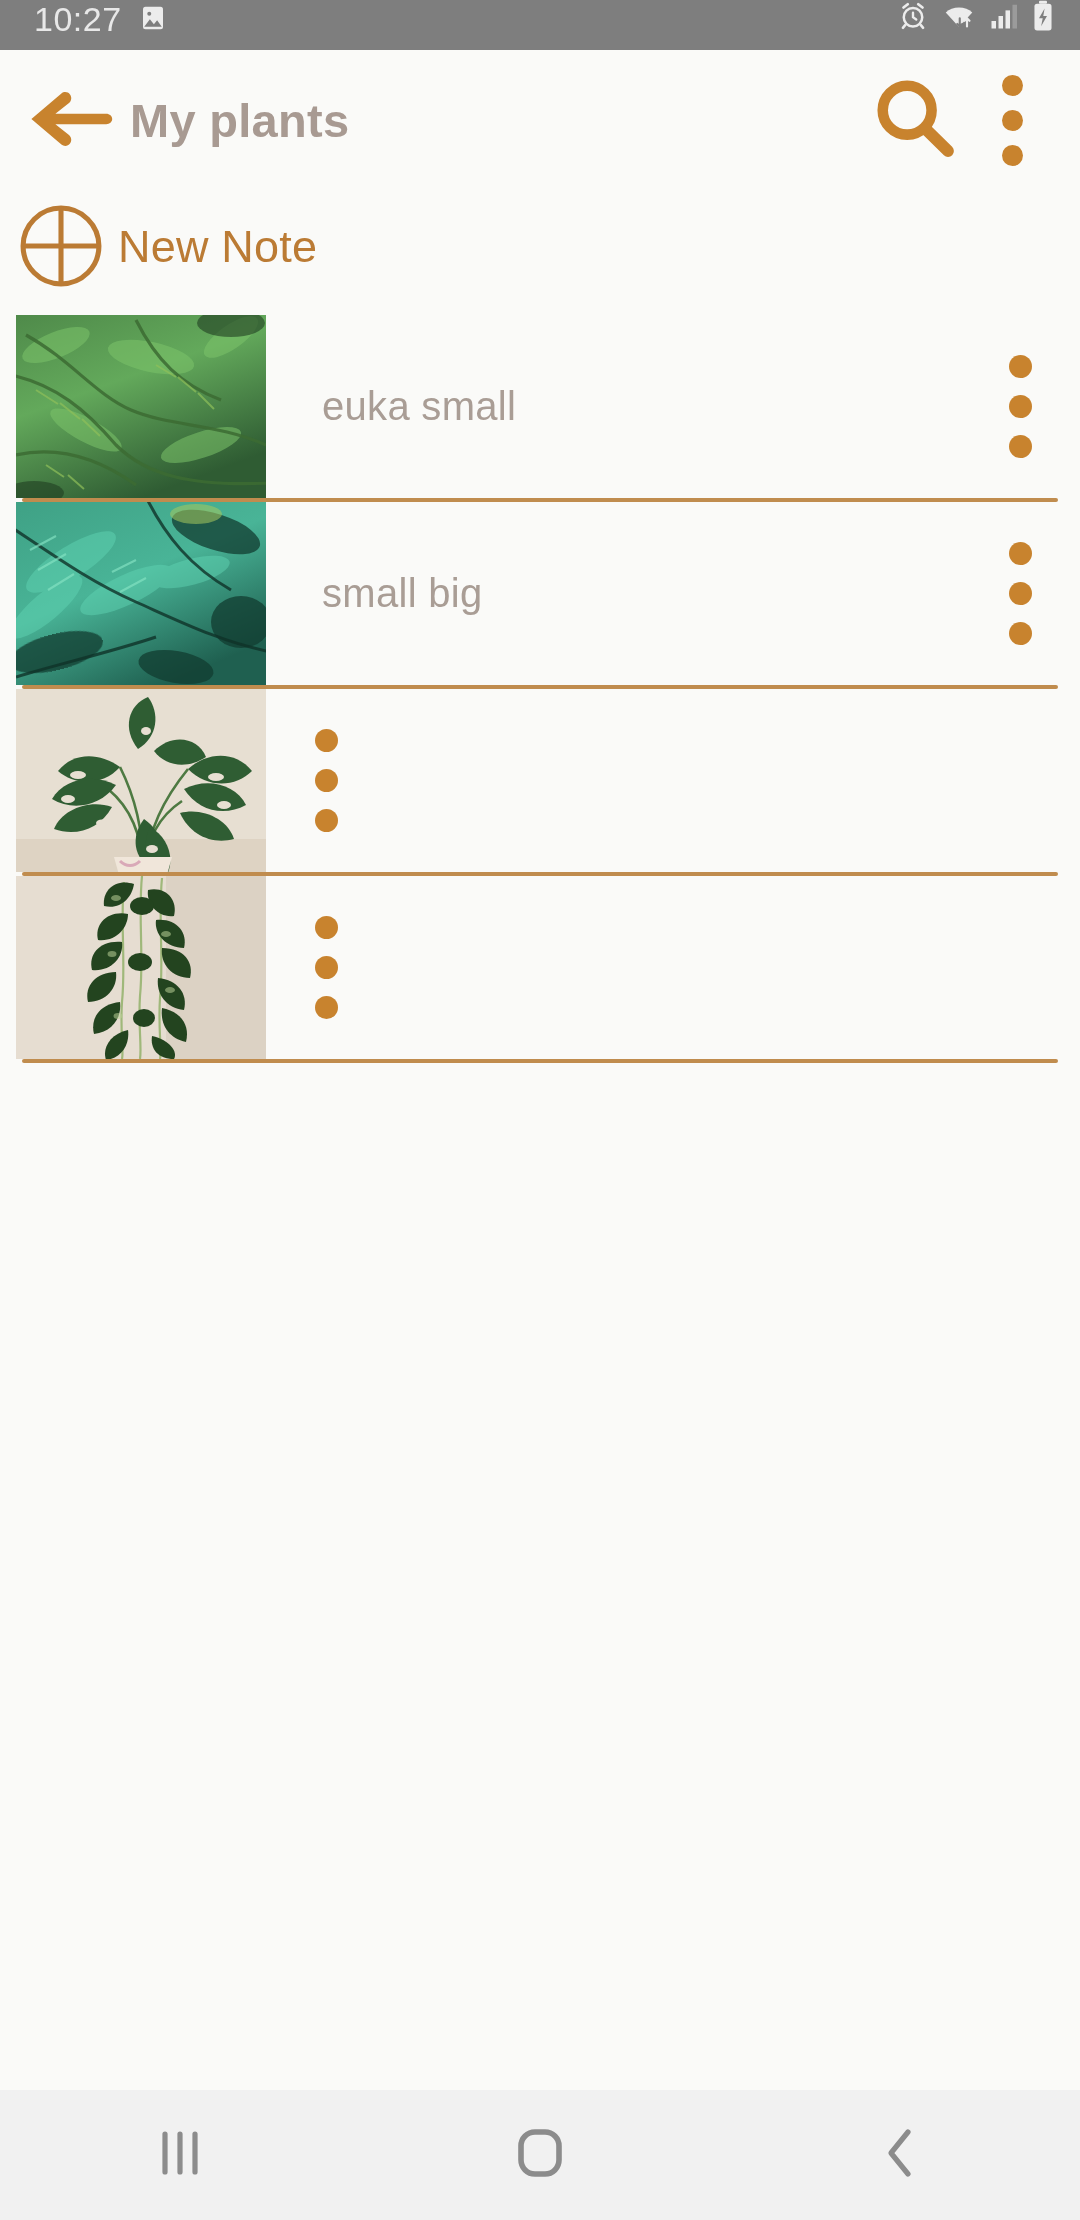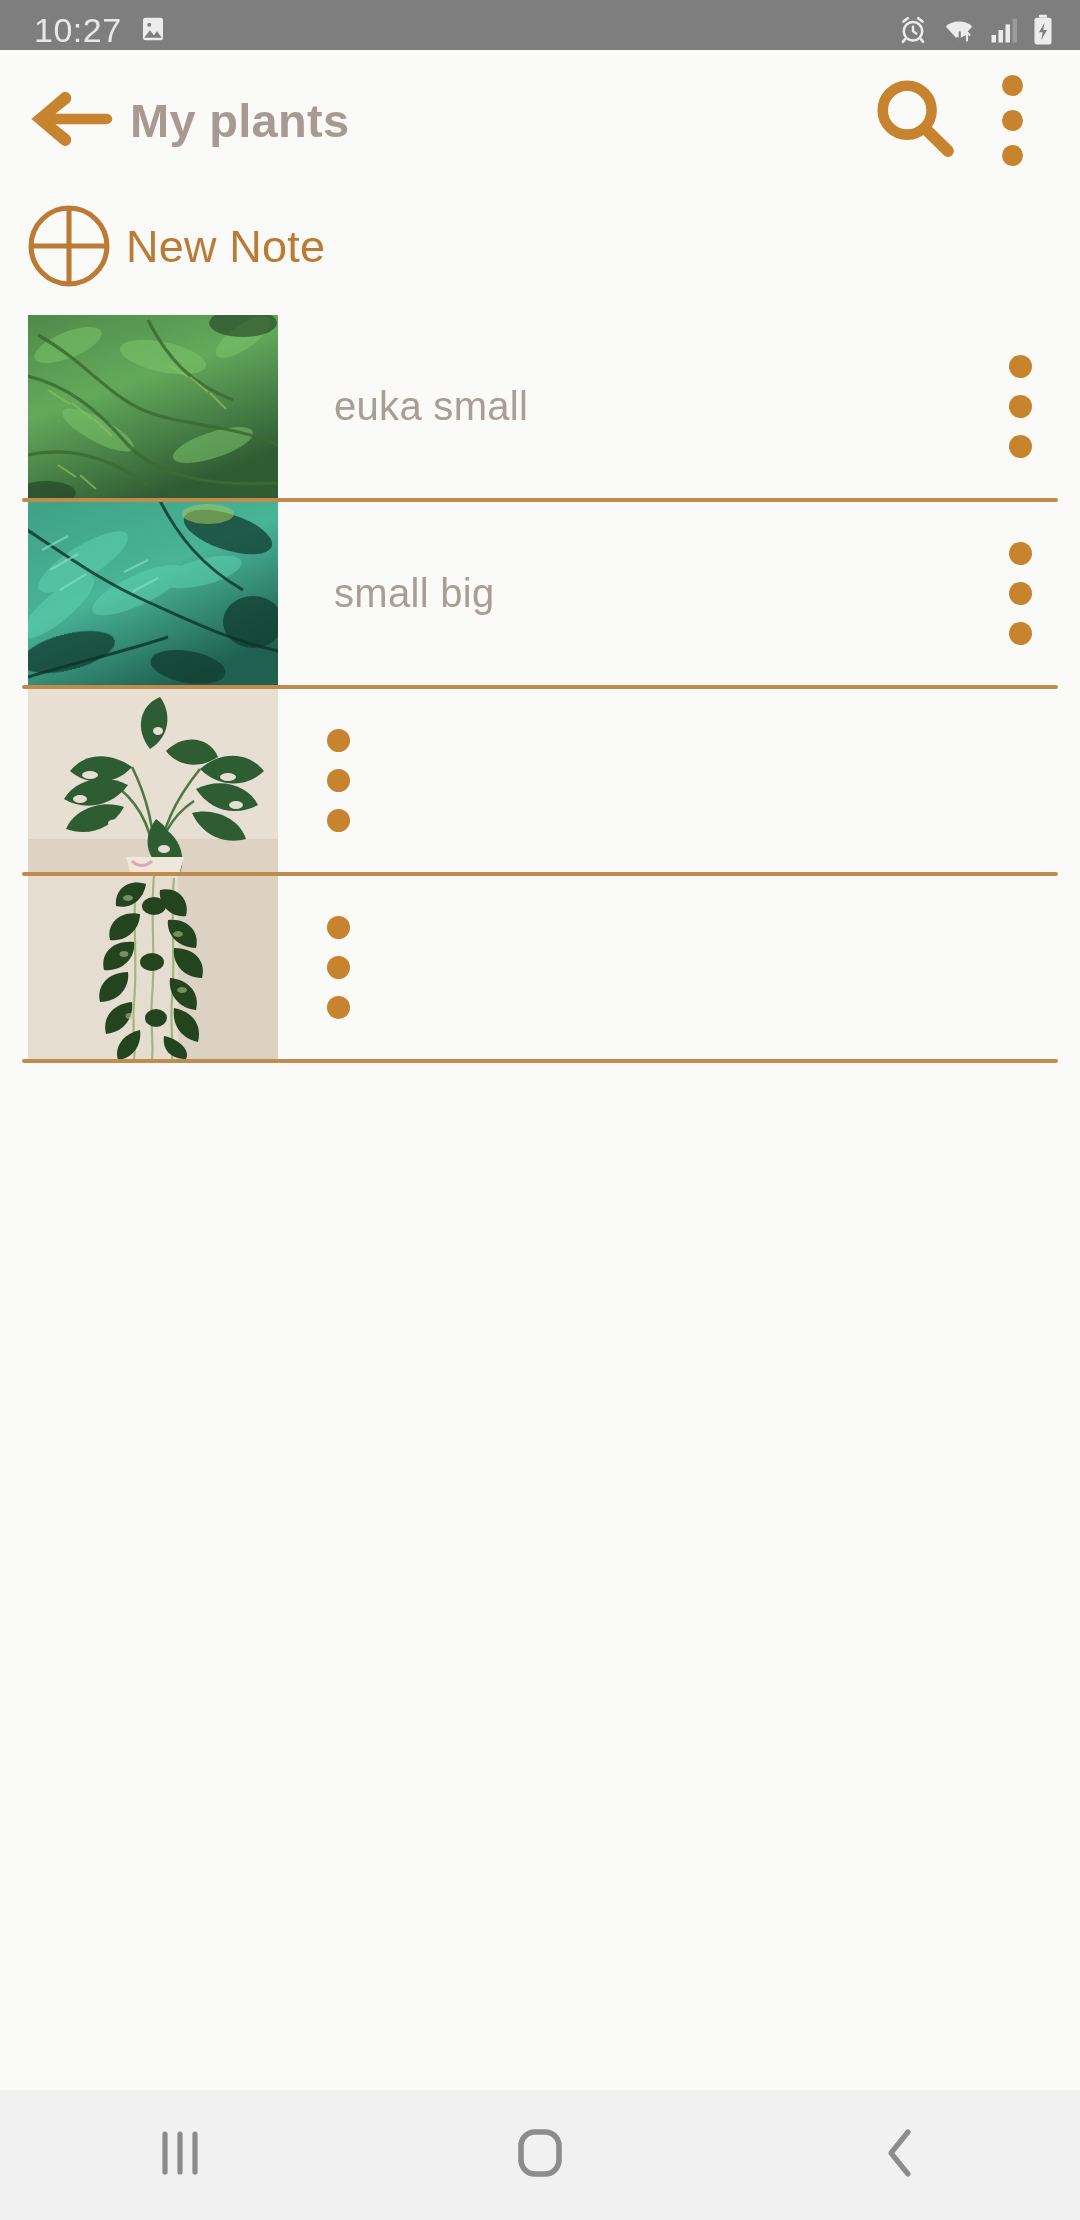--- a/index.html
+++ b/index.html
@@ -7,21 +7,21 @@
     width:1080px; height:2220px;
     font-family:"Liberation Sans", sans-serif;
     background:#fafaf8;
     overflow:hidden;
   }
 
   
   .status-bar{
     height:50px; width:100%;
     background:#7e7e7e;
-    display:flex; align-items:flex-end;
+    display:flex; align-items:flex-start;
     padding:0 26px 0 34px;
     color:#ececec;
   }
   .status-left{display:flex;align-items:center;gap:16px;}
   .status-clock{font-size:34px;letter-spacing:0.5px;color:#e8e8e8;}
   .status-right{margin-left:auto;display:flex;align-items:center;gap:14px;}
   .sb-ico{display:block;}
 
   
   .app-bar{
@@ -40,37 +40,36 @@
   .search-btn{width:100px;height:100px;display:flex;align-items:center;justify-content:center;}
   .overflow-btn{
     width:76px;height:100px;
     display:flex;flex-direction:column;align-items:center;justify-content:center;gap:14px;
   }
   .overflow-btn .dot{width:21px;height:21px;border-radius:50%;background:#c8832e;}
 
   
   .new-note{
     display:flex; align-items:center;
-    padding:28px 0 26px 26px;
+    padding:28px 0 26px 18px;
     gap:14px;
   }
   .plus-icon{width:86px;height:86px;flex:none;position:relative;}
   .new-note-label{
     font-size:45px; color:#bb7b34; letter-spacing:0.2px;
     line-height:1;
   }
 
   
   .note-list{width:100%;}
   .note-row{
     position:relative;
     display:flex; align-items:stretch;
     height:183px;
     background:#fafaf8;
-    padding-left:12px;
   }
   .thumb{
     width:250px; height:183px; flex:none;
     margin-left:16px;
     overflow:hidden;
     position:relative;
   }
   .thumb svg{display:block;width:250px;height:183px;}
   .note-label-wrap{
     flex:1; display:flex; align-items:center;

